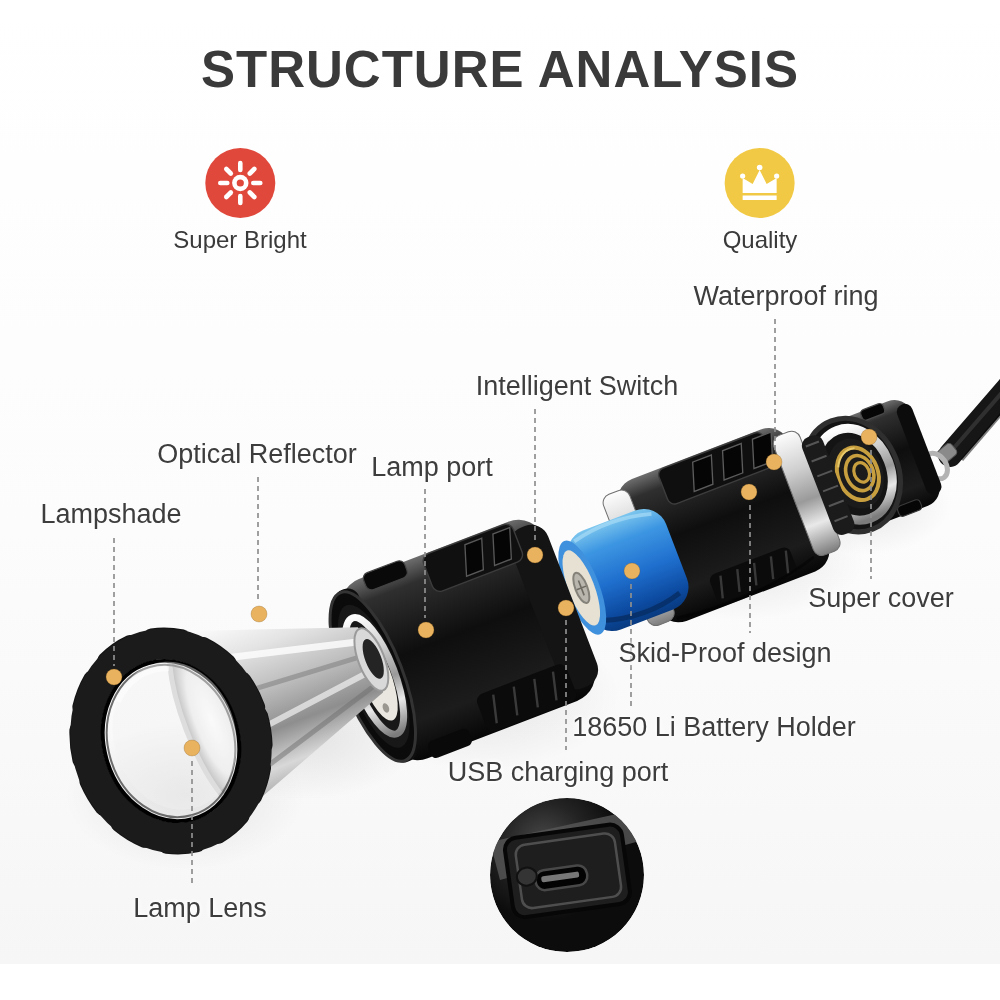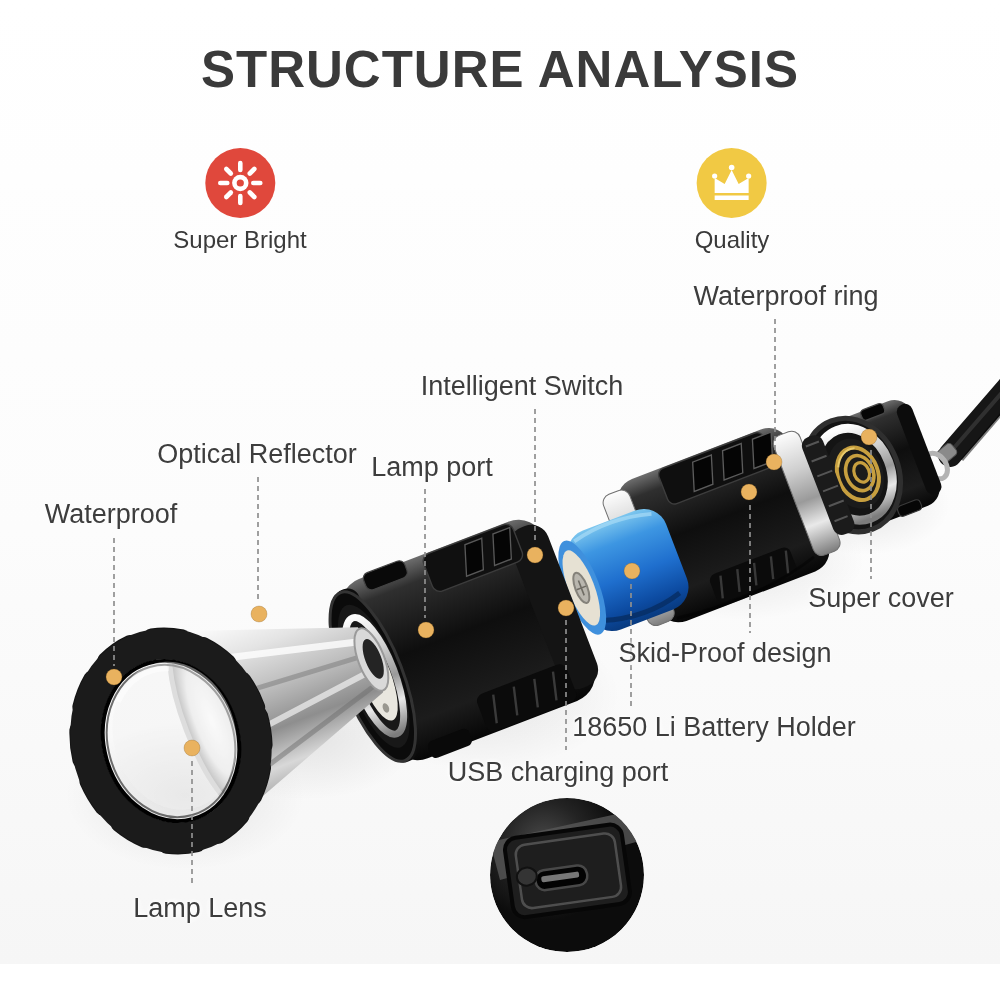--- a/index.html
+++ b/index.html
@@ -39,21 +39,21 @@
       </g>
       <circle r="8.2" fill="#fff"></circle>
       <circle r="3.6" fill="#e0483c"></circle>
     </svg>
     <span class="feature-label">Super Bright</span>
   </div>
 
 
 
 
-  <div class="feature" style="left:732px">
+  <div class="feature" style="left:760px">
     <svg viewBox="-36 -36 72 72">
       <circle r="35" fill="#f1c944"></circle>
       <path d="M-17,10 L-17,-5 L-7,1 L0,-13 L7,1 L17,-5 L17,10 Z" fill="#fff"></path>
       <rect x="-17" y="12.5" width="34" height="4.5" fill="#fff"></rect>
       <circle cx="-17" cy="-7" r="2.6" fill="#fff"></circle>
       <circle cx="0" cy="-15.5" r="2.8" fill="#fff"></circle>
       <circle cx="17" cy="-7" r="2.6" fill="#fff"></circle>
     </svg>
     <span class="feature-label">Quality</span>
   </div>
@@ -250,23 +250,23 @@
       <circle cx="774" cy="462" r="8" fill="#e9b25f"></circle>
       <circle cx="869" cy="437" r="8" fill="#e9b25f"></circle>
       <circle cx="749" cy="492" r="8" fill="#e9b25f"></circle>
       <circle cx="632" cy="571" r="8" fill="#e9b25f"></circle>
       <circle cx="566" cy="608" r="8" fill="#e9b25f"></circle>
       <circle cx="192" cy="748" r="8" fill="#e9b25f"></circle>
     </g>
   </svg>
 
   <div class="callout-label" style="left:786px;top:281px">Waterproof ring</div>
-  <div class="callout-label" style="left:522px;top:371px">Intelligent Switch</div>
+  <div class="callout-label" style="left:577px;top:371px">Intelligent Switch</div>
   <div class="callout-label" style="left:257px;top:439px">Optical Reflector</div>
   <div class="callout-label" style="left:432px;top:452px">Lamp port</div>
-  <div class="callout-label" style="left:111px;top:499px">Waterproof</div>
+  <div class="callout-label" style="left:111px;top:499px">Lampshade</div>
   <div class="callout-label" style="left:881px;top:583px">Super cover</div>
   <div class="callout-label" style="left:725px;top:638px">Skid-Proof design</div>
   <div class="callout-label" style="left:714px;top:712px">18650 Li Battery Holder</div>
   <div class="callout-label" style="left:558px;top:757px">USB charging port</div>
   <div class="callout-label" style="left:200px;top:893px">Lamp Lens</div>
 
 </div>
 
 </body></html>

